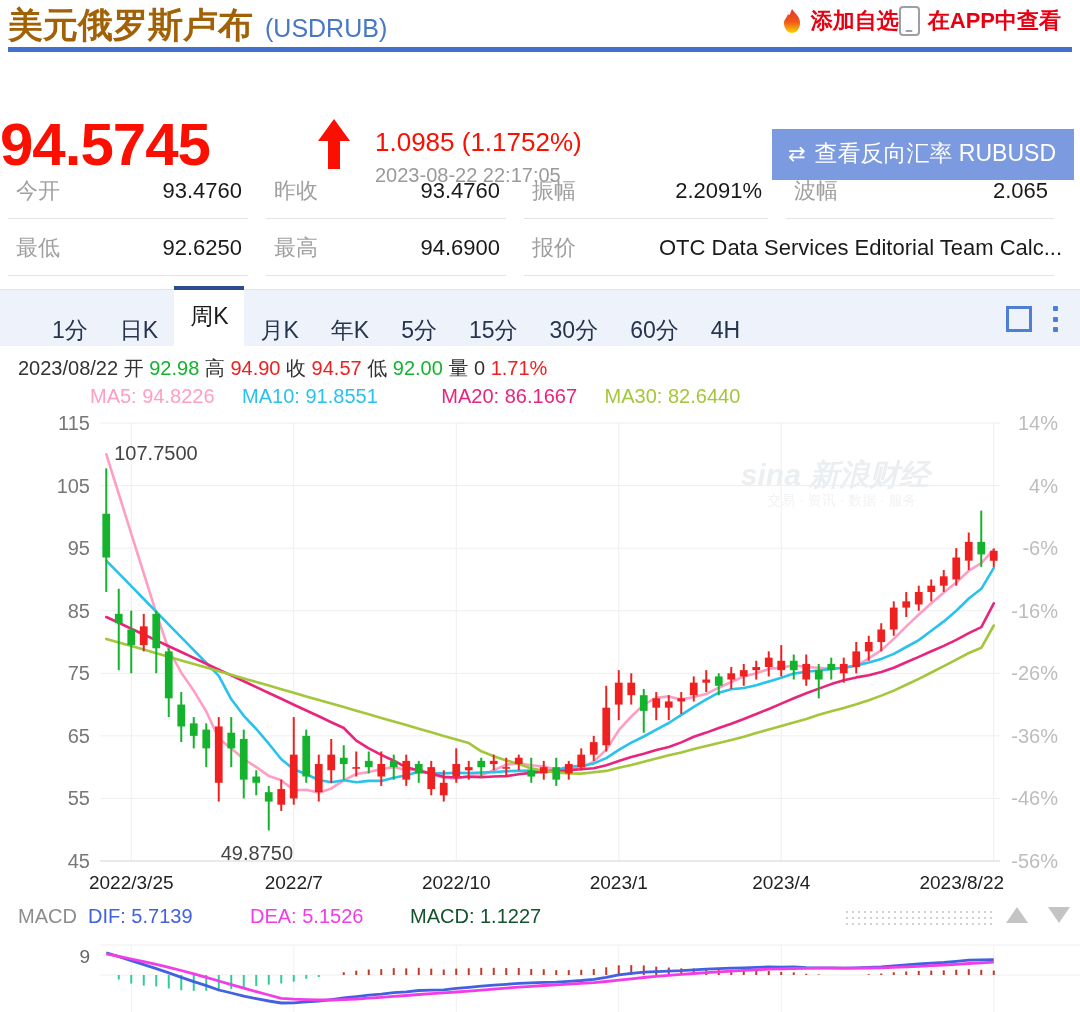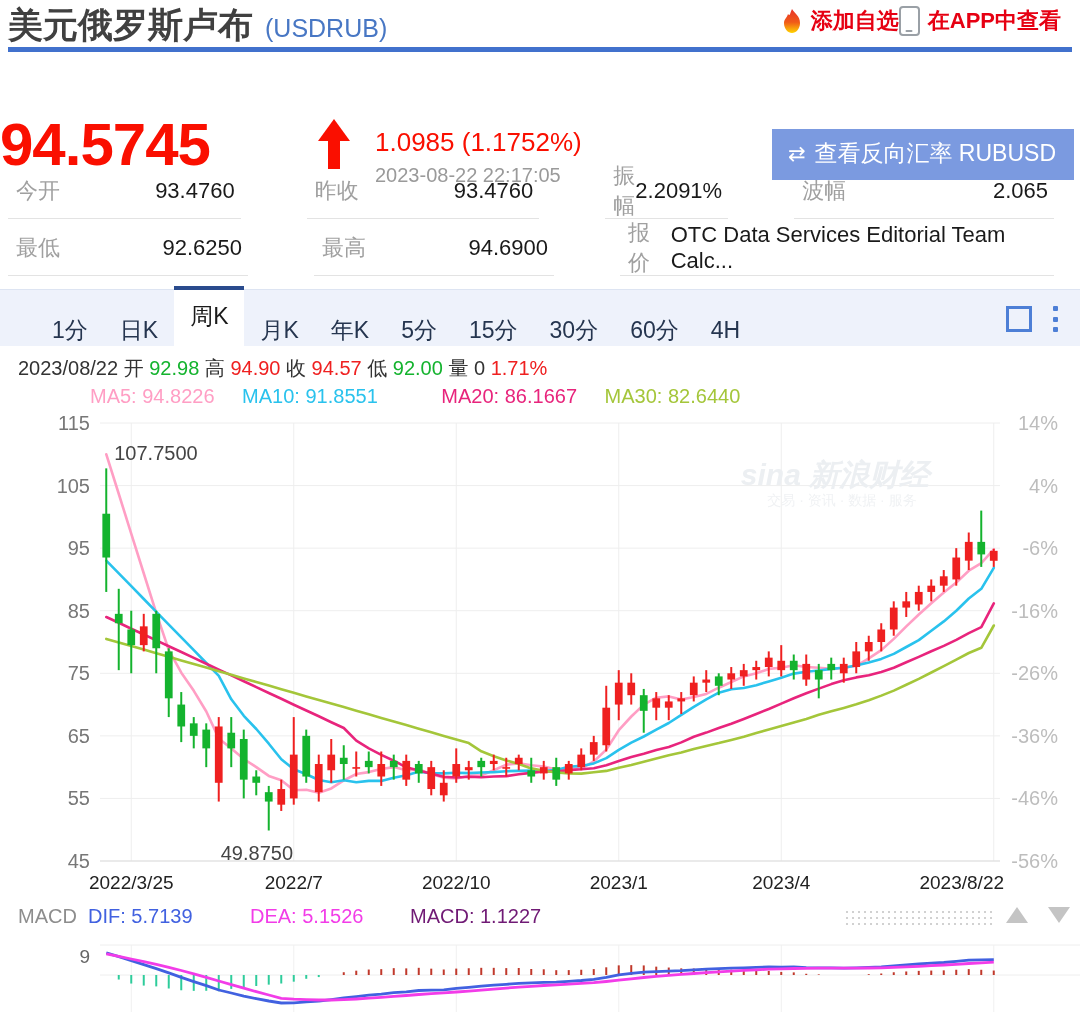--- a/index.html
+++ b/index.html
@@ -8,21 +8,21 @@
     background:#ffffff;
     font-family:"Liberation Sans","DejaVu Sans",sans-serif;
     overflow:hidden;
     -webkit-font-smoothing:antialiased;
   }
   .page{position:relative;width:1080px;height:1012px;}
 
   
   .header{position:relative;height:47px;}
   .title-wrap{position:absolute;left:8px;top:2px;display:flex;align-items:baseline;}
-  .title{font-size:35px;font-weight:bold;color:#404040;letter-spacing:0px;}
+  .title{font-size:35px;font-weight:bold;color:#a16207;letter-spacing:0px;}
   .ticker{font-size:25px;color:#4877c4;margin-left:12px;font-weight:normal;}
   .hdr-actions{position:absolute;right:19px;top:6px;display:flex;align-items:center;}
   .hdr-btn{display:flex;align-items:center;gap:8px;color:#e60012;font-size:22px;font-weight:bold;cursor:pointer;}
   .flame{width:22px;height:24px;position:relative;display:inline-block;}
   .flame svg{display:block;}
   .phone{width:17px;height:26px;border:2px solid #9aa0a6;border-radius:4px;position:relative;display:inline-block;}
   .phone:after{content:"";position:absolute;bottom:2px;left:50%;transform:translateX(-50%);width:7px;height:2px;background:#9aa0a6;border-radius:1px;}
   .hdr-rule{position:absolute;left:8px;top:47px;width:1064px;height:5px;background:#4171cd;}
 
   
@@ -31,21 +31,21 @@
   .arrow-up{position:absolute;left:318px;top:72px;width:0;height:0;}
   .arrow-up .stem{position:absolute;left:10px;top:16px;width:12px;height:34px;background:#fa0f00;}
   .arrow-up .head{position:absolute;left:0;top:0;width:0;height:0;border-left:16px solid transparent;border-right:16px solid transparent;border-bottom:22px solid #fa0f00;}
   .chg{position:absolute;left:375px;top:80px;font-size:26px;color:#fa0f00;}
   .ts{position:absolute;left:375px;top:117px;font-size:20px;color:#9a9a9a;}
   .rev-btn{position:absolute;right:6px;top:82px;background:#7b9ae0;color:#ffffff;font-size:23px;padding:9px 18px 11px 16px;display:flex;align-items:center;gap:9px;cursor:pointer;}
   .swap-ico{font-size:21px;line-height:1;}
 
   
   .stats{position:relative;margin:0 8px;}
-  .srow{display:flex;height:57px;gap:48px;}
+  .srow{display:flex;height:57px;}
   .cell{display:flex;align-items:center;position:relative;}
   .cell .k{color:#a0a0a0;font-size:22px;}
   .cell .v{color:#1a1a1a;font-size:22px;font-weight:500;margin-left:auto;padding-right:24px;}
   .cell:after{content:"";position:absolute;left:0;right:18px;bottom:0;height:1px;background:#e3e3e3;}
   .c1{width:250px;padding-left:8px;}
   .c2{width:250px;padding-left:8px;}
   .c3{flex:1;padding-left:8px;}
   .c4{width:278px;padding-left:8px;}
   .wide{flex:1;padding-left:8px;}
   .wide .v{padding-right:10px;}
@@ -86,21 +86,21 @@
   .extreme{font-size:20px;fill:#444;}
   .wm{font-size:30px;fill:#eceff2;font-style:italic;font-weight:bold;}
   .wm2{font-size:14px;fill:#f0f2f4;}
 
   
   .macdhdr{position:relative;height:30px;font-size:20px;padding-left:18px;}
   .macdhdr span{position:absolute;top:2px;}
   .macd-lbl{left:18px;color:#8d8d8d;}
   .macd-dif{left:88px;color:#4161e0;}
   .macd-dea{left:250px;color:#f23ce8;}
-  .macd-macd{left:410px;color:#701a75;}
+  .macd-macd{left:410px;color:#14532d;}
   .grip{position:absolute;right:86px;top:6px;width:150px;height:18px;
         background-image:radial-gradient(#c9c9c9 1px,transparent 1px);
         background-size:6px 6px;opacity:.85;}
   .tri{position:absolute;top:4px;width:0;height:0;}
   .tri-up{right:52px;border-left:11px solid transparent;border-right:11px solid transparent;border-bottom:16px solid #c4c4c4;}
   .tri-dn{right:10px;border-left:11px solid transparent;border-right:11px solid transparent;border-top:16px solid #c4c4c4;}
   .macdwrap{position:relative;height:86px;}
   .macd-axis{font-size:19px;fill:#666;text-anchor:end;}
 </style>
 </head>

